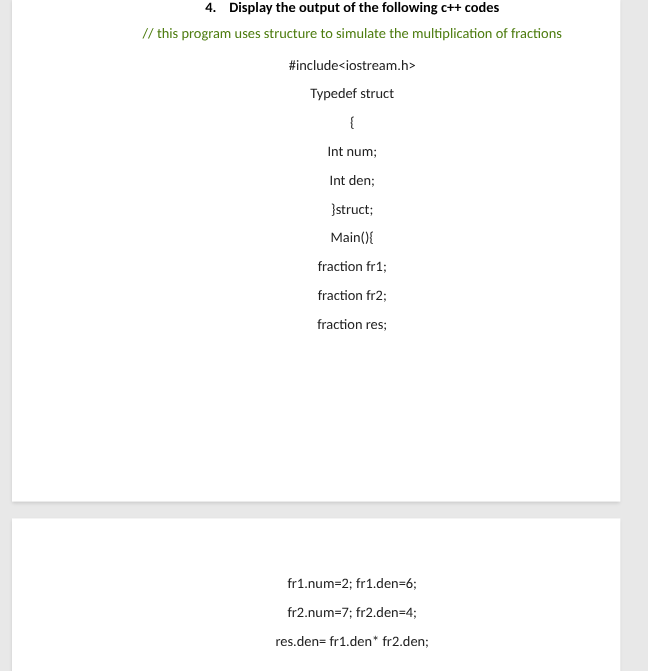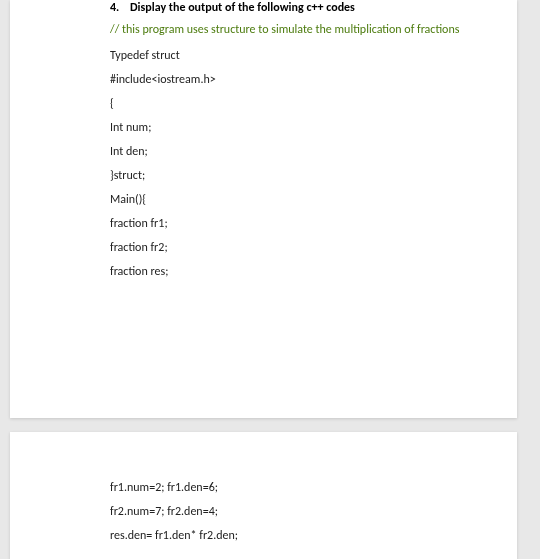--- a/index.html
+++ b/index.html
@@ -12,20 +12,21 @@
       font-family: Calibri, Arial, sans-serif;
       font-size: 12px;
       color: #333;
       width: 540px;
     }
     .page {
       background: #fff;
       margin: 0 23px 14px 10px;
       padding: 8px 20px 40px 20px;
       box-shadow: 0 1px 3px rgba(0,0,0,0.15);
+      text-align: center;
     }
     .page-top {
       padding-top: 0;
     }
     .page-bottom {
       padding-top: 48px;
       padding-bottom: 30px;
     }
     .content {
       margin-left: 80px;
@@ -57,22 +58,22 @@
 </head>
 <body>
 
 <div class="page page-top">
   <div class="content">
     <div class="heading">
       <span class="num">4.</span>
       <span>Display the output of the following c++ codes</span>
     </div>
     <div class="line">// this program uses structure to simulate the multiplication of fractions</div>
+    <div class="code-line">#include&lt;iostream.h&gt;</div>
     <div class="code-line">Typedef struct</div>
-    <div class="code-line">#include&lt;iostream.h&gt;</div>
     <div class="code-line">{</div>
     <div class="code-line">Int num;</div>
     <div class="code-line">Int den;</div>
     <div class="code-line">}struct;</div>
     <div class="code-line">Main(){</div>
     <div class="code-line">fraction fr1;</div>
     <div class="code-line">fraction fr2;</div>
     <div class="code-line">fraction res;</div>
     <div class="spacer-bottom"></div>
   </div>

